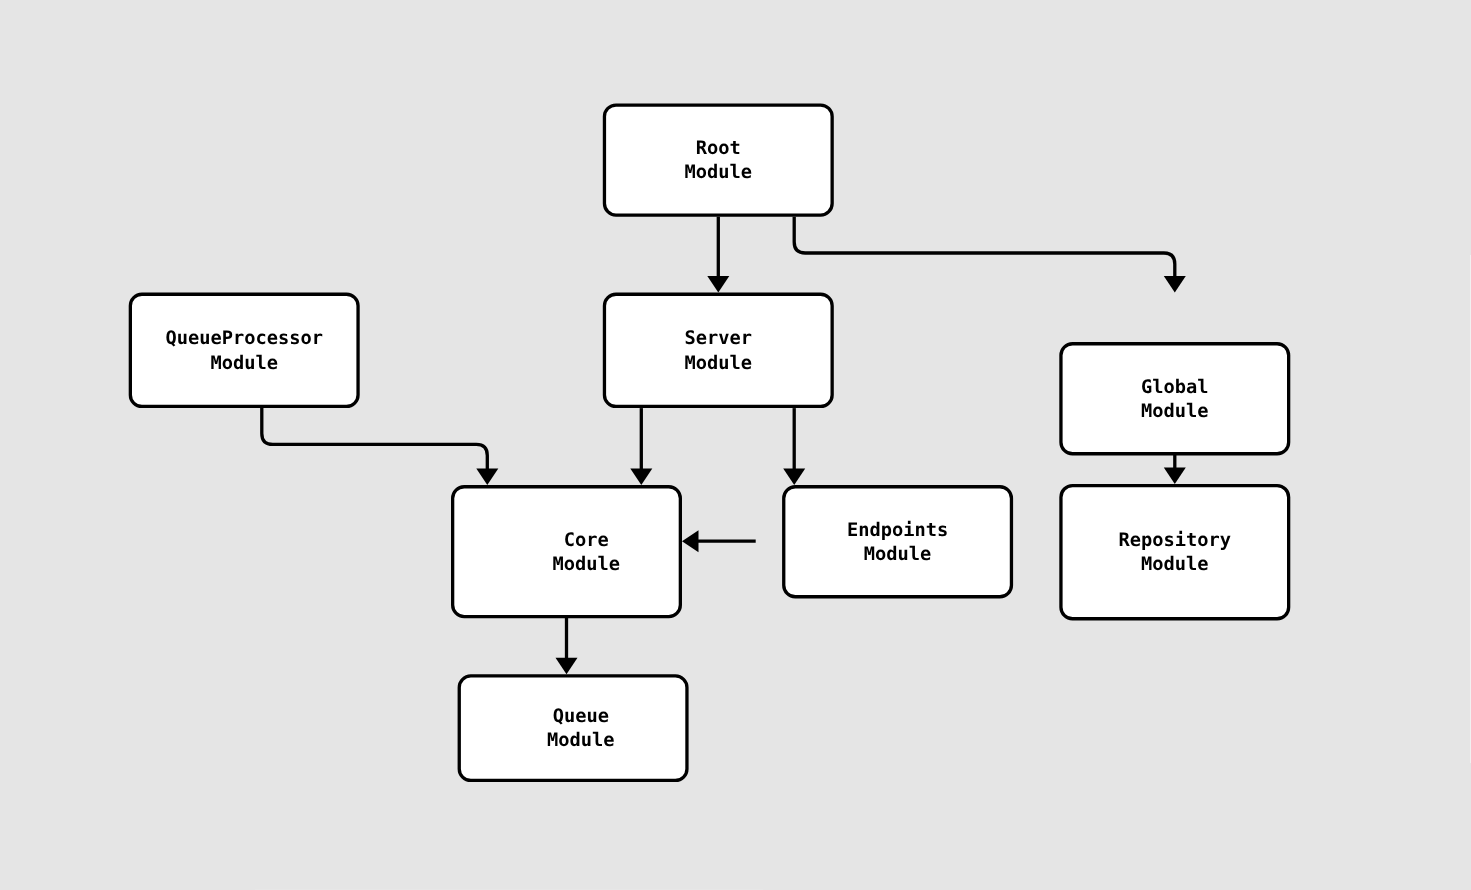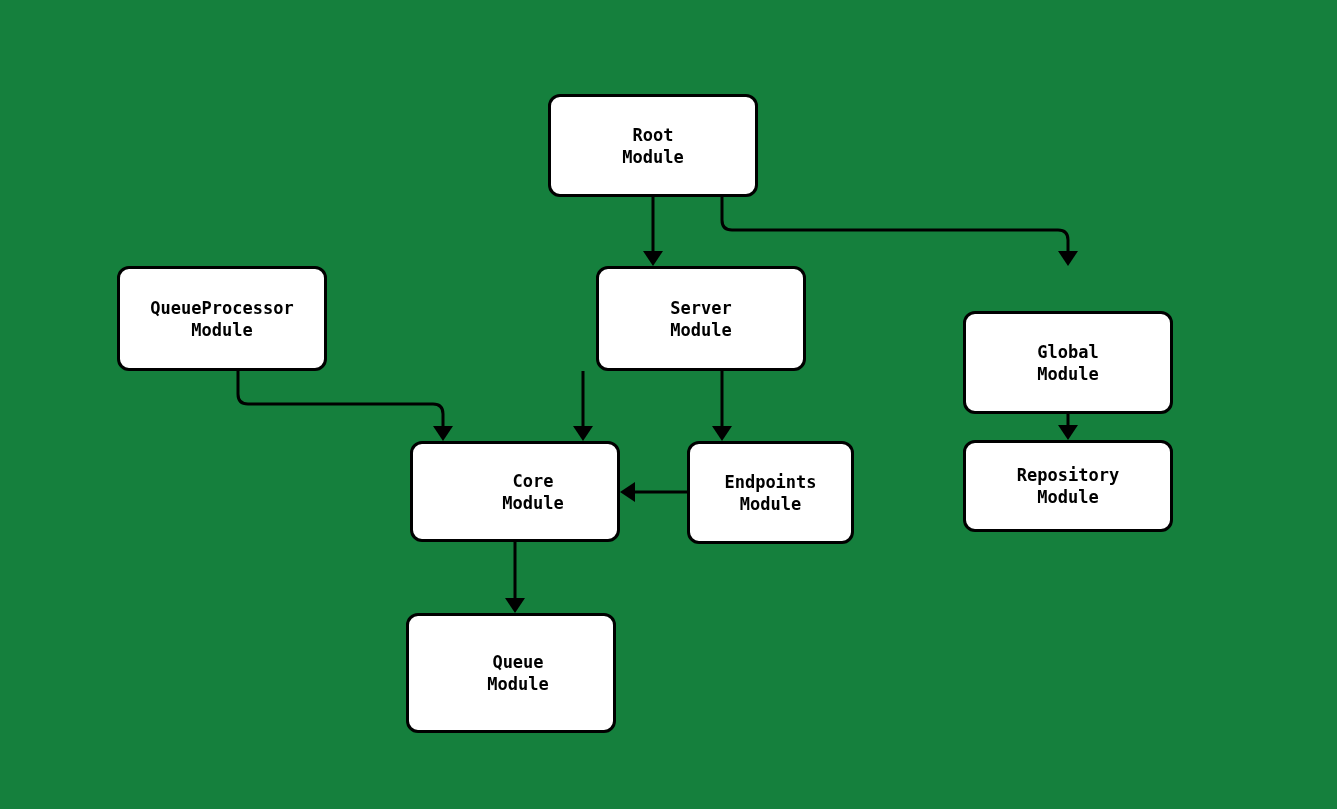--- a/index.html
+++ b/index.html
@@ -5,21 +5,21 @@
 <style>
   html, body {
     margin: 0;
     padding: 0;
     background: #ffffff;
   }
   #canvas {
     position: relative;
     width: 1337px;
     height: 809px;
-    background: #15803d;
+    background: #e5e5e5;
     overflow: hidden;
     font-family: "DejaVu Sans Mono", "Liberation Mono", monospace;
   }
   #edges {
     position: absolute;
     left: 0;
     top: 0;
     width: 1337px;
     height: 809px;
     pointer-events: none;
@@ -74,43 +74,43 @@
   <div class="node" style="left: 548px; top: 94px; width: 210px; height: 103px; border-width: 3px; border-color: rgb(0, 0, 0); border-radius: 12px;">
     <span class="node-label">Root
 Module</span>
   </div>
 
   <div class="node" style="left: 117px; top: 266px; width: 210px; height: 105px; border-width: 3px; border-color: rgb(0, 0, 0); border-radius: 12px;">
     <span class="node-label">QueueProcessor
 Module</span>
   </div>
 
-  <div class="node" style="left: 548px; top: 266px; width: 210px; height: 105px; border-width: 3px; border-color: rgb(0, 0, 0); border-radius: 12px; margin-left: 48px;">
+  <div class="node" style="left: 548px; top: 266px; width: 210px; height: 105px; border-width: 3px; border-color: rgb(0, 0, 0); border-radius: 12px;">
     <span class="node-label">Server
 Module</span>
   </div>
 
   <div class="node" style="left: 963px; top: 266px; width: 210px; height: 103px; border-width: 3px; border-color: rgb(0, 0, 0); border-radius: 12px; margin-top: 45px;">
     <span class="node-label">Global
 Module</span>
   </div>
 
-  <div class="node" style="left: 410px; top: 441px; width: 210px; height: 101px; border-width: 3px; border-color: rgb(0, 0, 0); border-radius: 12px; padding-left: 36px;">
+  <div class="node" style="left: 410px; top: 441px; width: 210px; height: 121px; border-width: 3px; border-color: rgb(0, 0, 0); border-radius: 12px; padding-left: 36px;">
     <span class="node-label">Core
 Module</span>
   </div>
 
-  <div class="node" style="left: 687px; top: 441px; width: 167px; height: 103px; border-width: 3px; border-color: rgb(0, 0, 0); border-radius: 12px; align-items: center;">
+  <div class="node" style="left: 711px; top: 441px; width: 210px; height: 103px; border-width: 3px; border-color: rgb(0, 0, 0); border-radius: 12px; align-items: center;">
     <span class="node-label">Endpoints
 Module</span>
   </div>
 
-  <div class="node" style="left: 963px; top: 440px; width: 210px; height: 92px; border-width: 3px; border-color: rgb(0, 0, 0); border-radius: 12px;">
+  <div class="node" style="left: 963px; top: 440px; width: 210px; height: 124px; border-width: 3px; border-color: rgb(0, 0, 0); border-radius: 12px;">
     <span class="node-label">Repository
 Module</span>
   </div>
 
-  <div class="node" style="left: 406px; top: 613px; width: 210px; height: 120px; border-width: 3px; border-color: rgb(0, 0, 0); border-radius: 12px; padding-left: 14px;">
+  <div class="node" style="left: 416px; top: 613px; width: 210px; height: 98px; border-width: 3px; border-color: rgb(0, 0, 0); border-radius: 12px; padding-left: 14px;">
     <span class="node-label">Queue
 Module</span>
   </div>
 
 </div>
 
 </body></html>

